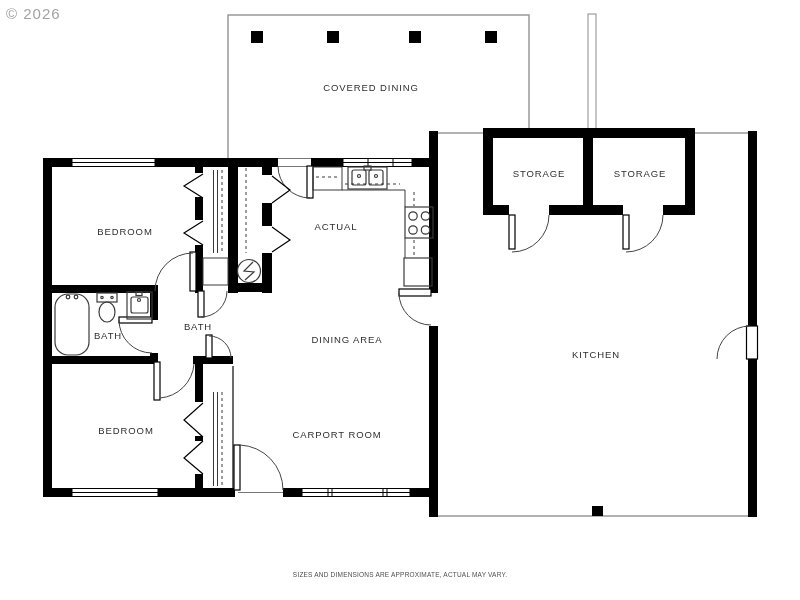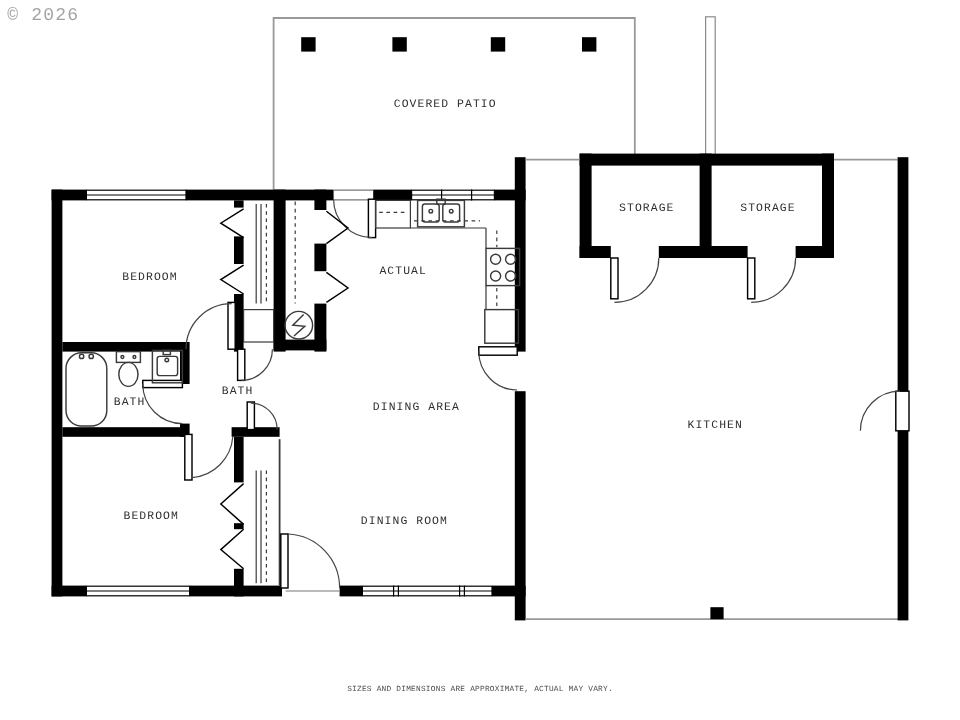--- a/index.html
+++ b/index.html
@@ -1,17 +1,17 @@
 <!DOCTYPE html>
 <html><head>
 <meta charset="utf-8">
 <style>
   html,body{margin:0;padding:0;background:#fff;}
   #stage{position:relative;width:800px;height:600px;background:#ffffff;overflow:hidden;
-         font-family:Liberation Mono, monospace;}
+         font-family:Liberation Sans, sans-serif;}
   #plan-svg{position:absolute;left:0;top:0;}
   .room-label{position:absolute;transform:translate(-50%,-50%);
       font-size:9.5px;letter-spacing:0.9px;color:#2e2e2e;white-space:nowrap;}
   .copyright{position:absolute;left:6px;top:5px;font-size:15px;color:#a3a3a3;letter-spacing:1px;}
   .disclaimer{position:absolute;left:400px;top:571px;transform:translateX(-50%);
       font-size:6.5px;letter-spacing:0.2px;color:#4d4d4d;white-space:nowrap;}
 </style>
 </head>
 <body>
 
@@ -224,26 +224,26 @@
         <rect x="748" y="359" width="9" height="158"></rect>
         <rect x="592" y="506" width="11" height="10"></rect>
       </g>
       <rect x="746.5" y="326" width="11" height="33" fill="#fff" stroke="#000" stroke-width="1.2"></rect>
       <path d="M717,359 A33,33 0 0 1 750,326" fill="none" stroke="#444" stroke-width="1"></path>
     </g>
   </svg>
 
   <div class="copyright">© 2026</div>
 
-  <div class="room-label" style="left:371px;top:87px">COVERED PATIO</div>
+  <div class="room-label" style="left:371px;top:87px">COVERED DINING</div>
   <div class="room-label" style="left:539px;top:173px">STORAGE</div>
   <div class="room-label" style="left:640px;top:173px">STORAGE</div>
   <div class="room-label" style="left:336px;top:226px">ACTUAL</div>
   <div class="room-label" style="left:125px;top:231px">BEDROOM</div>
   <div class="room-label" style="left:108px;top:335px">BATH</div>
   <div class="room-label" style="left:198px;top:326px">BATH</div>
   <div class="room-label" style="left:347px;top:339px">DINING AREA</div>
-  <div class="room-label" style="left:337px;top:434px">DINING ROOM</div>
+  <div class="room-label" style="left:337px;top:434px">CARPORT ROOM</div>
   <div class="room-label" style="left:126px;top:430px">BEDROOM</div>
   <div class="room-label" style="left:596px;top:354px">KITCHEN</div>
 
   <div class="disclaimer">SIZES AND DIMENSIONS ARE APPROXIMATE, ACTUAL MAY VARY.</div>
 </div>
 
 </body></html>

